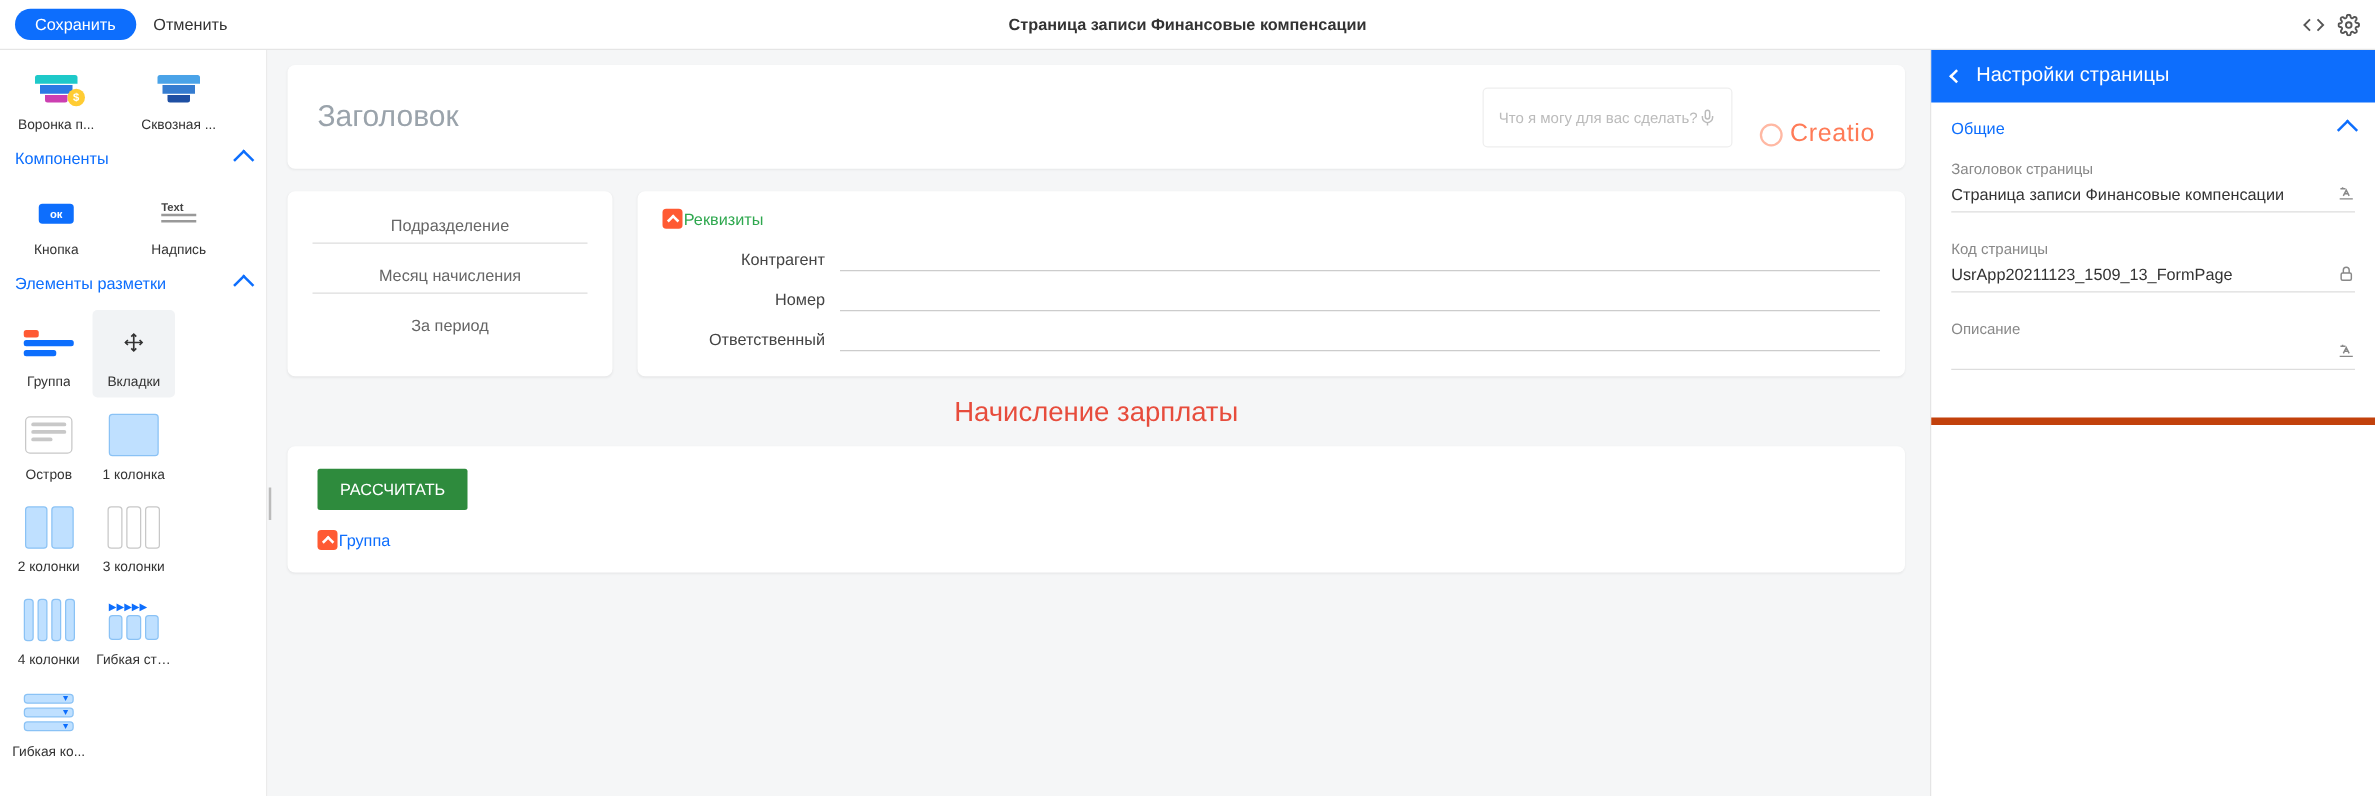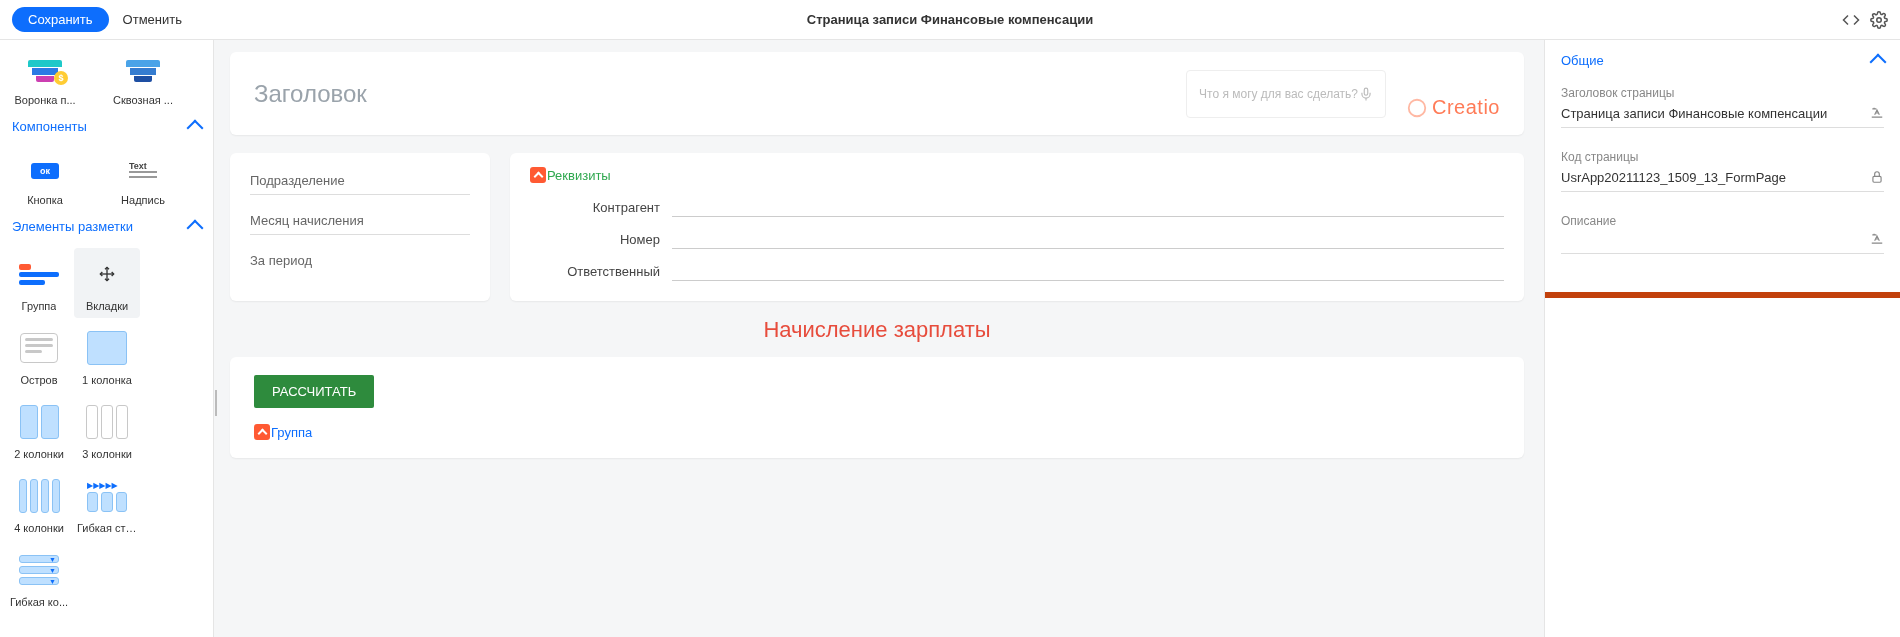--- a/index.html
+++ b/index.html
@@ -55,21 +55,21 @@
   .canvas { flex: 1; background: #f5f6f7; padding: 12px 20px 12px 16px; overflow-y: auto; position: relative;}
   .card { background: #fff; border-radius: 6px; box-shadow: 0 1px 2px rgba(0,0,0,.06); }
   .title-card { padding: 16px 24px; display: flex; align-items: center; justify-content: space-between; margin-bottom: 18px; }
   .title-text { font-size: 24px; color: #9aa3ab; }
   .search-chip { border:1px solid #eee; border-radius:4px; padding:16px 12px; color:#bbb; font-size:12px; min-width:200px; display:flex; align-items:center;}
   .brand { color:#ff7b57; font-size:20px; font-weight:500; letter-spacing:0.5px; margin-left:20px; display:flex; align-items:center;margin-top:28px;}
   
   .mid-row { display:flex; gap:20px; margin-bottom:16px; }
   .left-card { width: 260px; padding: 20px; }
   .right-card { flex:1; padding: 14px 20px 20px 20px; }
-  .field-row { display:flex; align-items:center; margin-bottom:18px; }
+  .field-row { display:flex; align-items:center; margin-bottom:18px;text-align:center; }
   .field-label-gray { font-size:13px; color:#666; border-bottom:1px solid #ddd; padding-bottom:6px; width: 100%; }
   .group-head { display:flex; align-items:center; gap:1px; margin-bottom:14px; }
   .collapse-icon { width:16px; height:16px; background:#ff5a33; border-radius:3px; display:inline-flex; align-items:center; justify-content:center;}
   .collapse-icon::after { content:""; border-left:2px solid #fff; border-top:2px solid #fff; width:5px; height:5px; transform:rotate(45deg); margin-top:2px;}
   .group-title { color:#2fa84f; font-size:13px; }
   .group-title.blue { color:#0d6efd; }
   .rfield { display:flex; align-items:center; margin-bottom:12px; }
   .rfield label { width: 130px; text-align:right; font-size:13px; color:#444; margin-right:12px;}
   .rfield .input { flex:1; border-bottom:1px solid #ccc; height:20px; }
   
@@ -335,20 +335,24 @@
     <div class="card calc-card">
       <button class="btn-calc">РАССЧИТАТЬ</button>
       <div class="group-head" style="margin-bottom:0;">
         <span class="collapse-icon"></span>
         <span class="group-title blue">Группа</span>
       </div>
     </div>
   </div>
 
   <div class="right-panel">
+    <div class="rp-header">
+      <span class="back"></span>
+      <span>Настройки страницы</span>
+    </div>
     <div class="rp-section">
       <div class="rp-section-head">
         <span>Общие</span>
         <span class="chev-up"></span>
       </div>
       <div class="rp-body">
         <div class="rp-field">
           <span class="lab">Заголовок страницы</span>
           <div class="val">Страница записи Финансовые компенсации</div>
           <svg class="rp-icon" viewBox="0 0 24 24" fill="none" stroke="currentColor" stroke-width="2">

